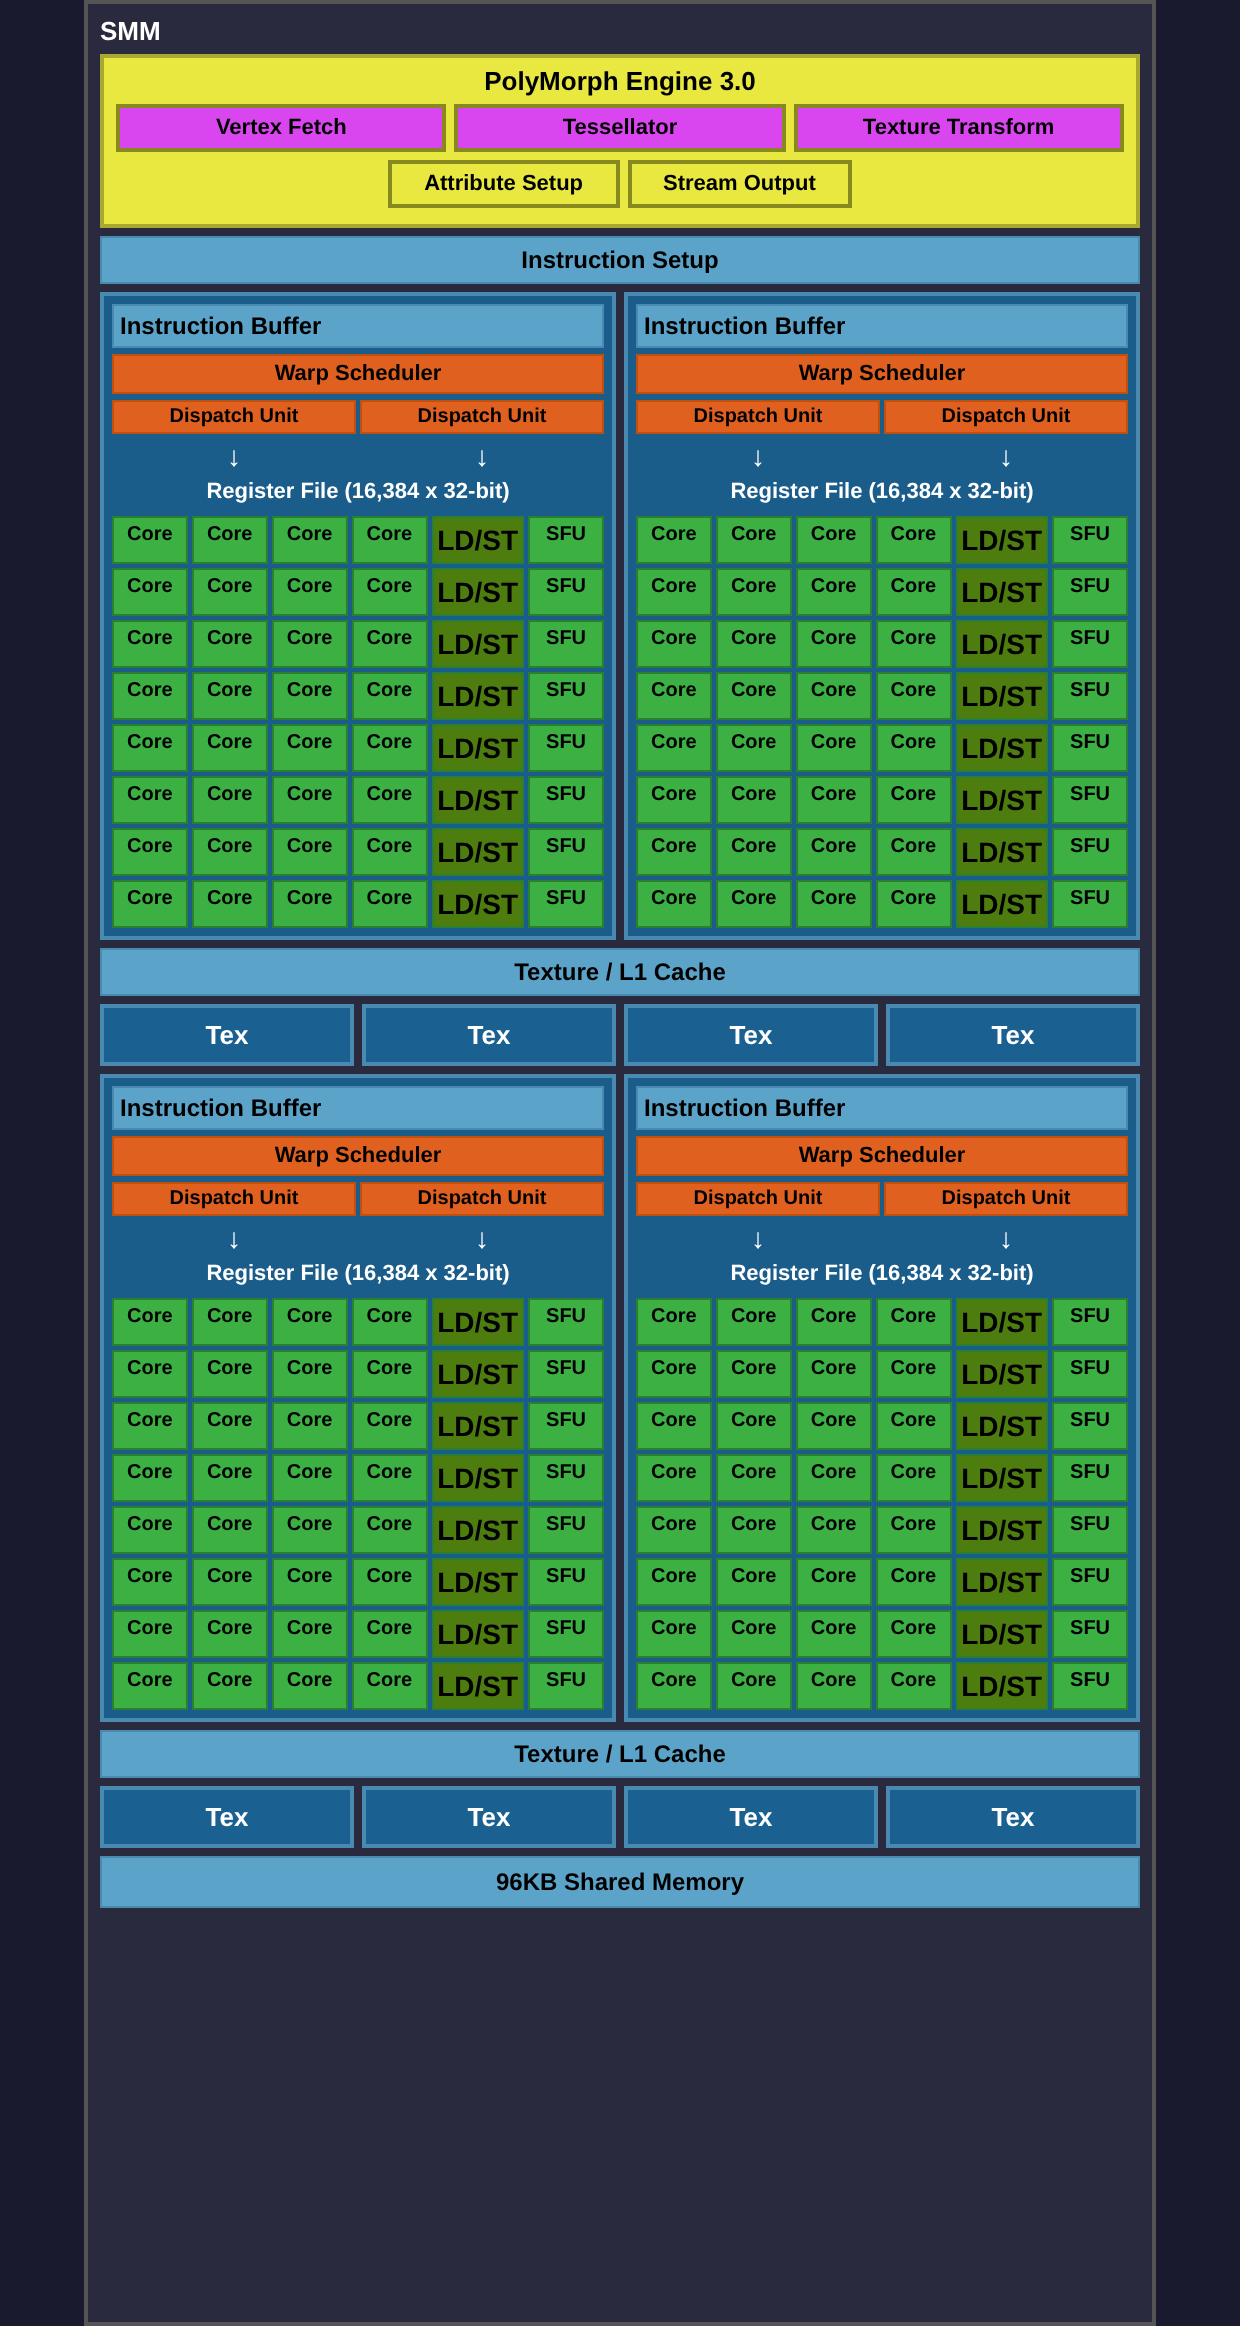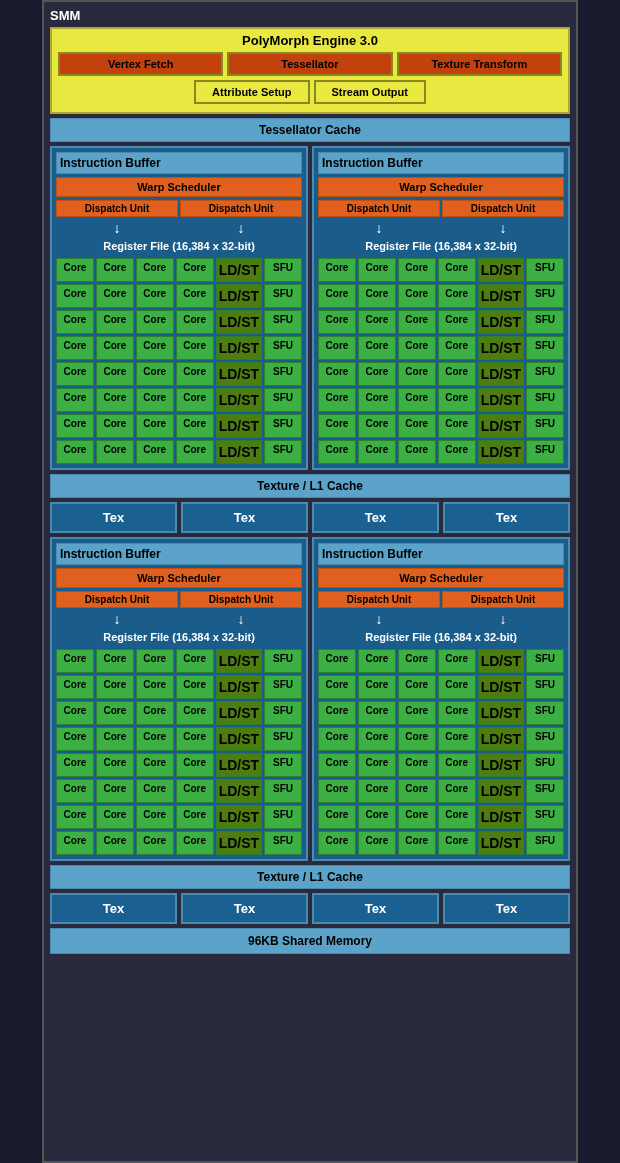--- a/index.html
+++ b/index.html
@@ -37,21 +37,21 @@
       color: #000;
       margin-bottom: 4px;
     }
     .polymorph-row {
       display: flex;
       gap: 4px;
       margin-bottom: 4px;
       justify-content: center;
     }
     .poly-btn {
-      background: #c2410c;
+      background: #d946ef;
       border: 2px solid #888820;
       padding: 4px 10px;
       font-size: 11px;
       font-weight: bold;
       color: #000;
       text-align: center;
       flex: 1;
     }
     .poly-btn-small {
       background: #e8e840;
@@ -221,21 +221,21 @@
       <div class="poly-btn">Vertex Fetch</div>
       <div class="poly-btn">Tessellator</div>
       <div class="poly-btn">Texture Transform</div>
     </div>
     <div class="polymorph-row">
       <div class="poly-btn-small">Attribute Setup</div>
       <div class="poly-btn-small">Stream Output</div>
     </div>
   </div>
 
-  <div class="instruction-cache-bar">Tessellator Cache</div>
+  <div class="instruction-cache-bar">Instruction Setup</div>
 
   <div class="two-col">
 
     <div class="sub-unit">
       <div class="instruction-buffer">Instruction Buffer</div>
       <div class="warp-scheduler">Warp Scheduler</div>
       <div class="dispatch-row">
         <div class="dispatch-unit">Dispatch Unit</div>
         <div class="dispatch-unit">Dispatch Unit</div>
       </div>

